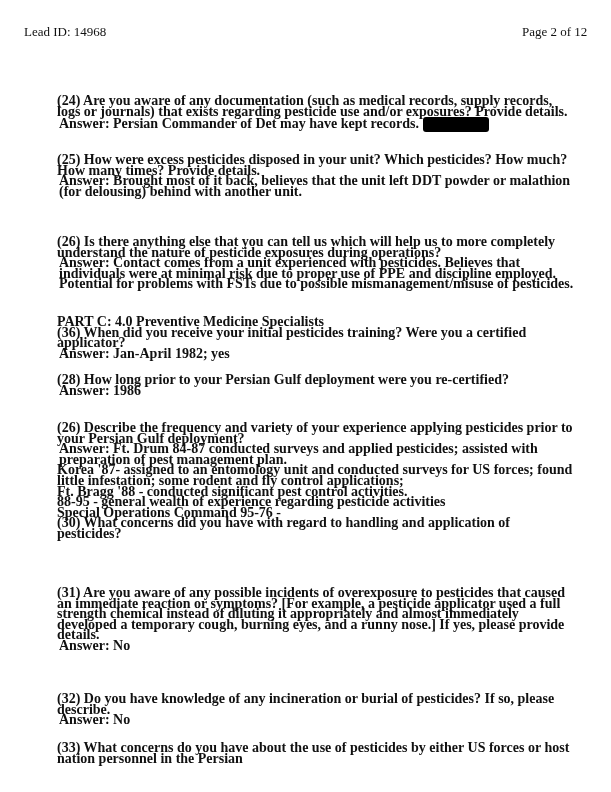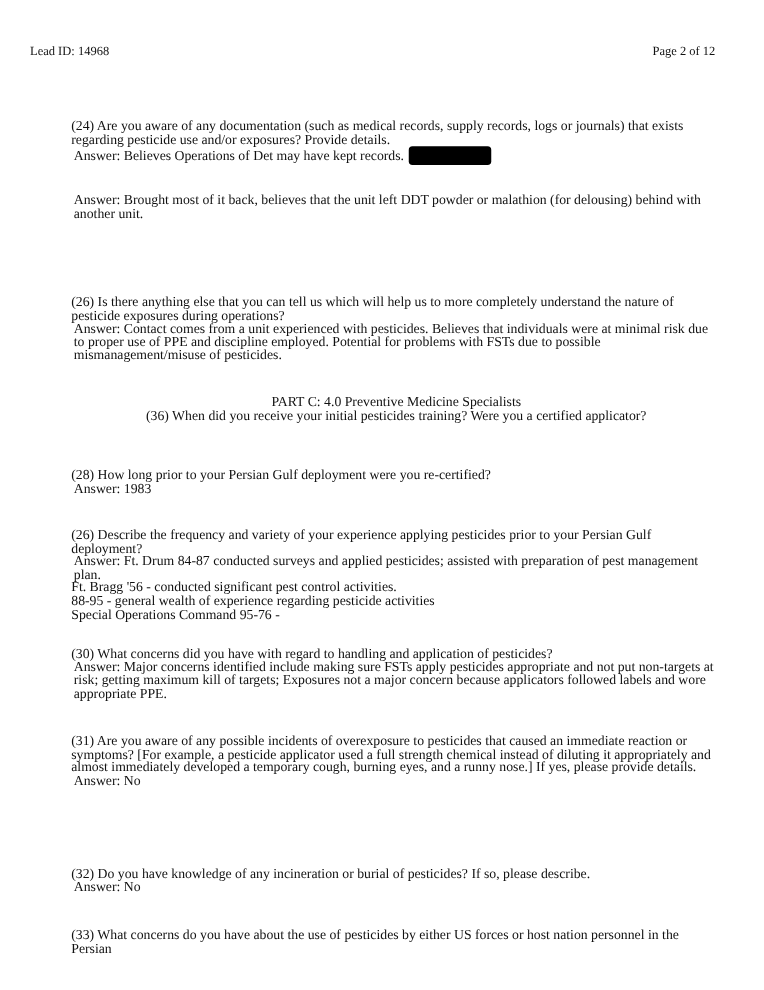--- a/index.html
+++ b/index.html
@@ -1,77 +1,79 @@
 <!DOCTYPE html>
 <html><head>
 <meta charset="utf-8">
 <style>
   html, body { margin: 0; padding: 0; background: #ffffff; }
   body {
     width: 611px; height: 792px; position: relative; overflow: hidden;
     font-family: "Liberation Serif", "DejaVu Serif", serif;
     color: #111111;
   }
-  .hdr { position: absolute; top: 36px; font-size: 10px; }
+  .hdr { position: absolute; top: 24px; font-size: 13px; }
   .hdr-left { left: 24px; }
   .hdr-right { left: 522px; text-align: right; }
   .block {
     position: absolute; left: 57px; width: 520px;
-    font-size: 11px; line-height: 10.6px;
+    font-size: 14px; line-height: 10.6px; font-weight: bold;
   }
   .block p { margin: 0; }
   .ans { padding-left: 2px; }
   .redact {
     display: inline-block; width: 66px; height: 15px;
     background: #000; border-radius: 3px; vertical-align: -4px; margin-left: 1px;
   }
 </style>
 </head>
 <body>
 
 <div>
   <span class="hdr hdr-left">Lead ID: 14968</span>
   <span class="hdr hdr-right">Page   2 of   12</span>
 </div>
 
 <div class="block" style="top:96px;">
   <p>(24)  Are you aware of any documentation (such as medical records, supply records, logs or journals) that exists regarding pesticide use and/or exposures?  Provide details.</p>
-  <p class="ans"><span>Answer:  Believes Operations of Det may have kept records.</span> <span class="redact"></span></p>
+  <p class="ans"><span>Answer:  Persian Commander of Det may have kept records.</span> <span class="redact"></span></p>
 </div>
 
 <div class="block" style="top:155px;">
+  <p>(25)  How were excess pesticides disposed in your unit?  Which pesticides?  How much?  How many times?  Provide details.</p>
   <p class="ans">Answer:  Brought most of it back, believes that the unit left DDT powder or malathion (for delousing) behind with another unit.</p>
 </div>
 
 <div class="block" style="top:237px;">
   <p>(26)  Is there anything else that you can tell us which will help us to more completely understand the nature of pesticide exposures during operations?</p>
   <p class="ans">Answer:  Contact comes from a unit experienced with pesticides.  Believes that individuals were at minimal risk due to proper use of PPE and discipline employed.  Potential for problems with FSTs due to possible mismanagement/misuse of pesticides.</p>
 </div>
 
-<div class="block" style="top:317px;text-align:center;">
+<div class="block" style="top:317px;">
   <p>PART C: 4.0  Preventive Medicine Specialists</p>
   <p>(36)  When did you receive your initial pesticides training?  Were you a certified applicator?</p>
+  <p class="ans">Answer:  Jan-April 1982; yes</p>
 </div>
 
 <div class="block" style="top:375px;">
   <p>(28)  How long prior to your Persian Gulf deployment were you re-certified?</p>
-  <p class="ans">Answer:  1983</p>
+  <p class="ans">Answer:  1986</p>
 </div>
 
 <div class="block" style="top:423px;">
   <p>(26)  Describe the frequency and variety of your experience applying pesticides prior to your Persian Gulf deployment?</p>
   <p class="ans">Answer:  Ft. Drum 84-87 conducted surveys and applied pesticides; assisted with preparation of pest management plan.</p>
-  <p>Ft. Bragg '56 - conducted significant pest control activities.</p>
+  <p>Korea '87- assigned to an entomology unit and conducted surveys for US forces; found little infestation; some rodent and fly control applications;</p>
+  <p>Ft. Bragg '88 - conducted significant pest control activities.</p>
   <p>88-95 - general wealth of experience regarding pesticide activities</p>
   <p>Special Operations Command 95-76 -</p>
 </div>
 
 <div class="block" style="top:518px;">
   <p>(30)  What concerns did you have with regard to handling and application of pesticides?</p>
-  <p class="ans">Answer:  Major concerns identified include making sure FSTs apply pesticides appropriate and not put non-targets at risk; getting maximum kill of targets; Exposures not a major concern because applicators followed labels and wore appropriate PPE.</p>
 </div>
 
 <div class="block" style="top:588px;">
   <p>(31)  Are you aware of any possible incidents of overexposure to pesticides that caused an immediate reaction or symptoms?  [For example, a pesticide applicator used a full strength chemical instead of diluting it appropriately and almost immediately developed a temporary cough, burning eyes, and a runny nose.]  If yes, please provide details.</p>
   <p class="ans">Answer:  No</p>
 </div>
 
 <div class="block" style="top:694px;">
   <p>(32)  Do you have knowledge of any incineration or burial of pesticides?  If so, please describe.</p>
   <p class="ans">Answer:  No</p>

